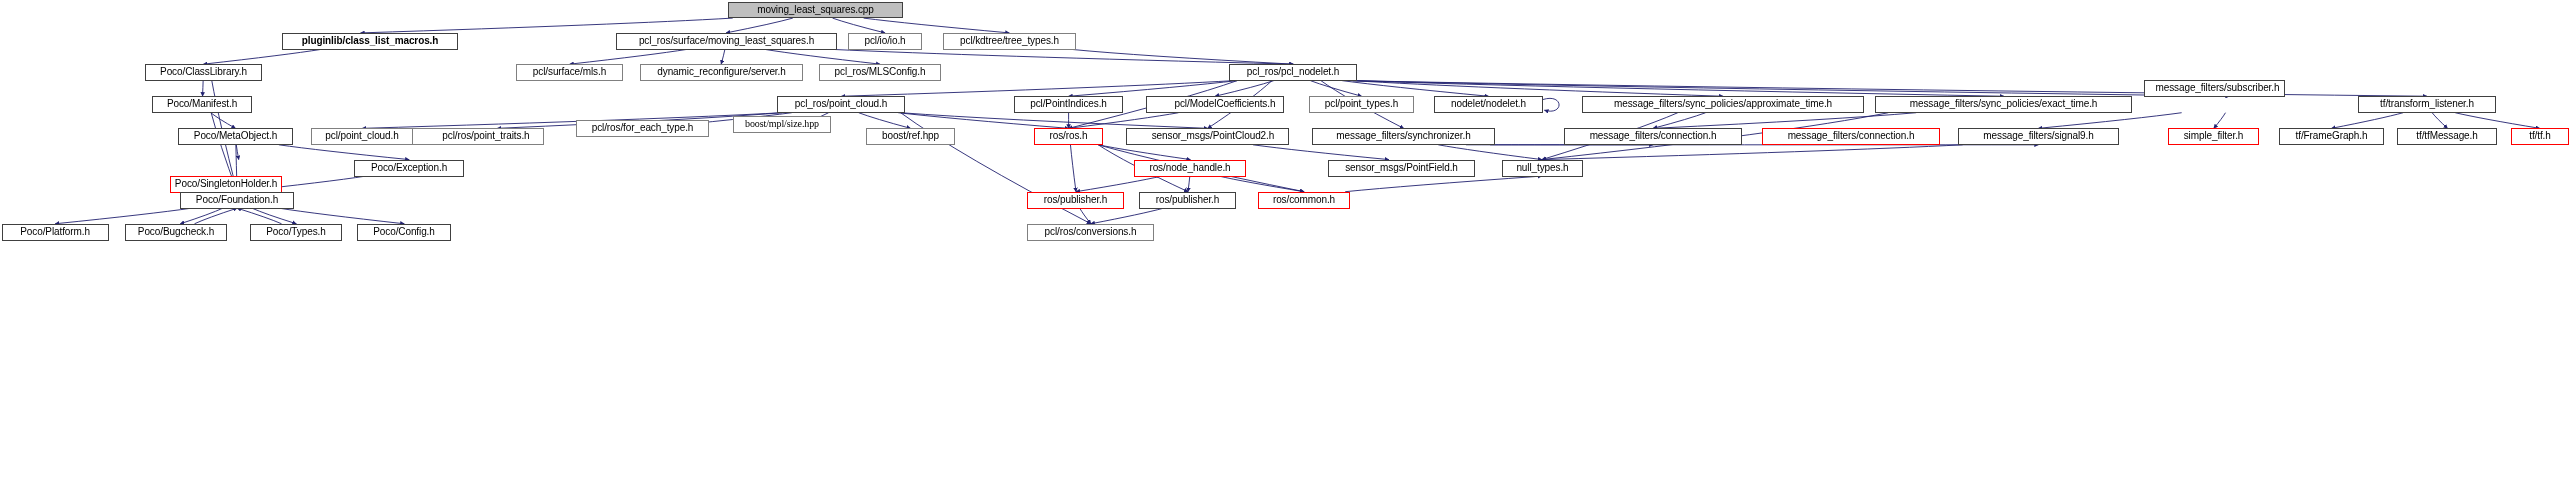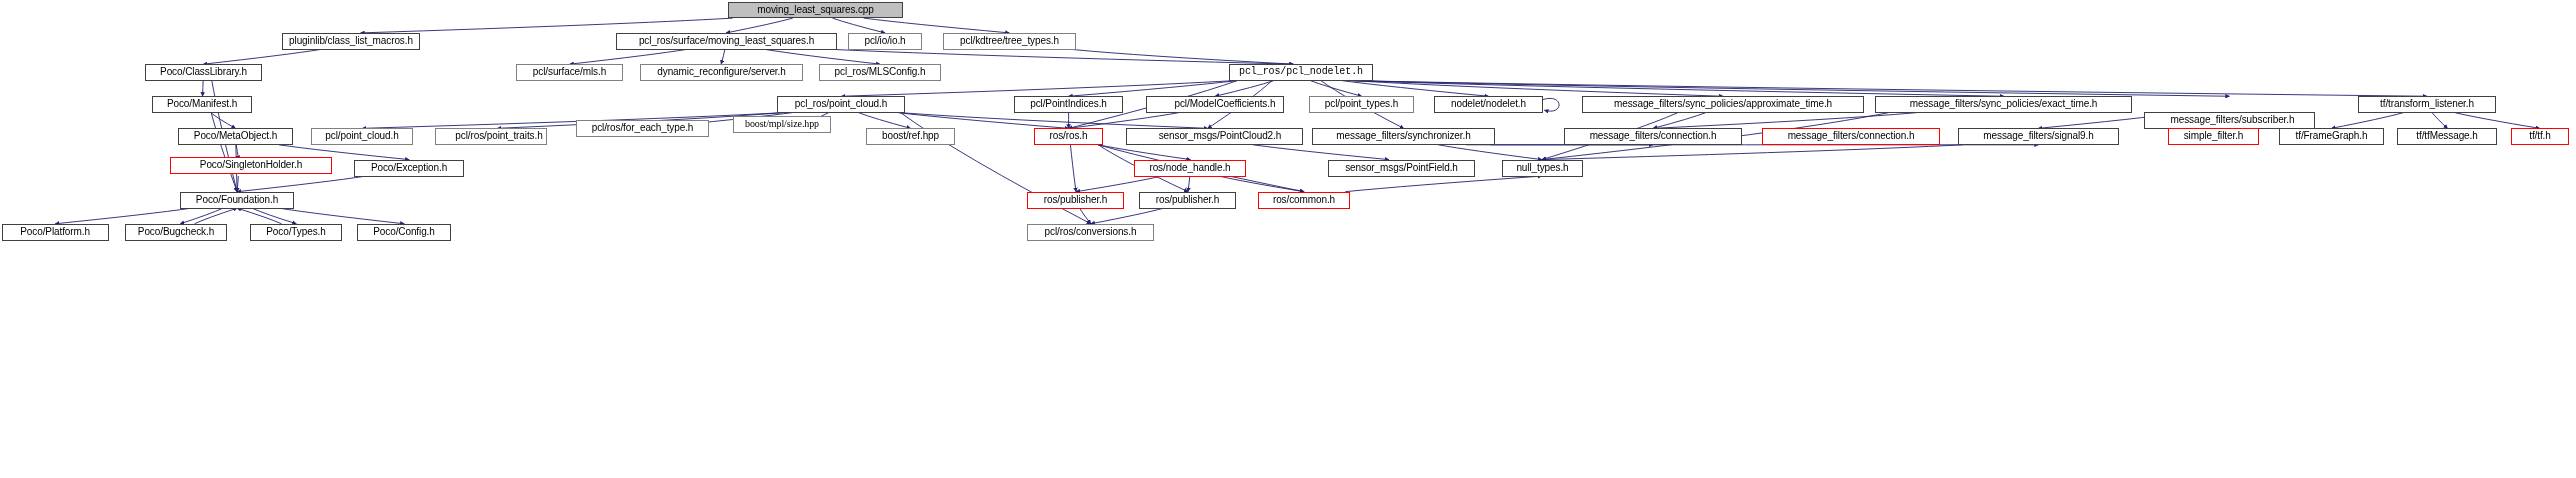--- a/index.html
+++ b/index.html
@@ -121,21 +121,21 @@
         <path d="M 1413.5 253 Q 1386.95 260.125 1325 272" fill="none" stroke="#222270" stroke-width="1.1" marker-end="url(#arrow)"></path>
         <path d="M 1634 233 Q 1705.7 225.875 1873 214" fill="none" stroke="#222270" stroke-width="1.1" marker-end="url(#arrow)"></path>
         <path d="M 236.25 272 Q 251.775 264.875 288 253" fill="none" stroke="#222270" stroke-width="1.1" marker-end="url(#arrow)"></path>
         <path d="M 342 272 Q 325.8 264.875 288 253" fill="none" stroke="#222270" stroke-width="1.1" marker-end="url(#arrow)"></path>
       </g>
   </svg>
   <div id="node-layer">
       <div class="node root" style="left: 728px; top: 1.6px; width: 175px;">
         <span class="lbl">moving_least_squares.cpp</span>
       </div>
-      <div class="node strong" style="left: 282px; top: 33px; width: 138px;">
+      <div class="node strong" style="left: 282px; top: 33px; width: 176px; font-weight: bold;">
         <span class="lbl">pluginlib/class_list_macros.h</span>
       </div>
       <div class="node strong" style="left: 616px; top: 33px; width: 221px;">
         <span class="lbl">pcl_ros/surface/moving_least_squares.h</span>
       </div>
       <div class="node " style="left: 848px; top: 33px; width: 74px;">
         <span class="lbl">pcl/io/io.h</span>
       </div>
       <div class="node " style="left: 943px; top: 33px; width: 133px;">
         <span class="lbl">pcl/kdtree/tree_types.h</span>
@@ -145,21 +145,21 @@
       </div>
       <div class="node " style="left: 516px; top: 64px; width: 107px;">
         <span class="lbl">pcl/surface/mls.h</span>
       </div>
       <div class="node " style="left: 640px; top: 64px; width: 163px;">
         <span class="lbl">dynamic_reconfigure/server.h</span>
       </div>
       <div class="node " style="left: 819px; top: 64px; width: 122px;">
         <span class="lbl">pcl_ros/MLSConfig.h</span>
       </div>
-      <div class="node strong" style="left: 1229px; top: 64px; width: 144px; font-family: Liberation Mono, monospace;">
+      <div class="node strong" style="left: 1229px; top: 64px; width: 128px;">
         <span class="lbl">pcl_ros/pcl_nodelet.h</span>
       </div>
       <div class="node strong" style="left: 152px; top: 96px; width: 100px;">
         <span class="lbl">Poco/Manifest.h</span>
       </div>
       <div class="node strong" style="left: 777px; top: 96px; width: 128px;">
         <span class="lbl">pcl_ros/point_cloud.h</span>
       </div>
       <div class="node strong" style="left: 1014px; top: 96px; width: 109px;">
         <span class="lbl">pcl/PointIndices.h</span>
@@ -172,48 +172,48 @@
       </div>
       <div class="node strong" style="left: 1434px; top: 96px; width: 109px;">
         <span class="lbl">nodelet/nodelet.h</span>
       </div>
       <div class="node strong" style="left: 1582px; top: 96px; width: 282px;">
         <span class="lbl">message_filters/sync_policies/approximate_time.h</span>
       </div>
       <div class="node strong" style="left: 1875px; top: 96px; width: 257px;">
         <span class="lbl">message_filters/sync_policies/exact_time.h</span>
       </div>
-      <div class="node strong" style="left: 2144px; top: 112px; width: 171px; padding-left: 10px;">
+      <div class="node strong" style="left: 2144px; top: 80px; width: 141px; padding-left: 10px;">
         <span class="lbl">message_filters/subscriber.h</span>
       </div>
       <div class="node strong" style="left: 2358px; top: 96px; width: 138px;">
         <span class="lbl">tf/transform_listener.h</span>
       </div>
       <div class="node strong" style="left: 178px; top: 128px; width: 115px;">
         <span class="lbl">Poco/MetaObject.h</span>
       </div>
       <div class="node " style="left: 311px; top: 128px; width: 102px;">
         <span class="lbl">pcl/point_cloud.h</span>
       </div>
-      <div class="node " style="left: 435px; top: 128px; width: 112px; padding-left: 20px;">
+      <div class="node " style="left: 412px; top: 128px; width: 132px; padding-left: 20px;">
         <span class="lbl">pcl/ros/point_traits.h</span>
       </div>
       <div class="node " style="left: 576px; top: 120px; width: 133px;">
         <span class="lbl">pcl/ros/for_each_type.h</span>
       </div>
       <div class="node " style="left: 733px; top: 116px; width: 98px; font-family: Liberation Serif, serif;">
         <span class="lbl">boost/mpl/size.hpp</span>
       </div>
       <div class="node " style="left: 866px; top: 128px; width: 89px;">
         <span class="lbl">boost/ref.hpp</span>
       </div>
       <div class="node red strong" style="left: 1034px; top: 128px; width: 69px;">
         <span class="lbl">ros/ros.h</span>
       </div>
-      <div class="node strong" style="left: 1126px; top: 128px; width: 177px; padding-left: 15px;">
+      <div class="node strong" style="left: 1126px; top: 128px; width: 163px; padding-left: 15px;">
         <span class="lbl">sensor_msgs/PointCloud2.h</span>
       </div>
       <div class="node strong" style="left: 1312px; top: 128px; width: 183px;">
         <span class="lbl">message_filters/synchronizer.h</span>
       </div>
       <div class="node strong" style="left: 1564px; top: 128px; width: 178px;">
         <span class="lbl">message_filters/connection.h</span>
       </div>
       <div class="node red strong" style="left: 1762px; top: 128px; width: 178px;">
         <span class="lbl">message_filters/connection.h</span>
@@ -226,21 +226,21 @@
       </div>
       <div class="node strong" style="left: 2279px; top: 128px; width: 105px;">
         <span class="lbl">tf/FrameGraph.h</span>
       </div>
       <div class="node strong" style="left: 2397px; top: 128px; width: 100px;">
         <span class="lbl">tf/tfMessage.h</span>
       </div>
       <div class="node red strong" style="left: 2511px; top: 128px; width: 58px;">
         <span class="lbl">tf/tf.h</span>
       </div>
-      <div class="node red strong" style="left: 170px; top: 157px; width: 162px;">
+      <div class="node red strong" style="left: 170px; top: 176px; width: 112px;">
         <span class="lbl">Poco/SingletonHolder.h</span>
       </div>
       <div class="node strong" style="left: 354px; top: 160px; width: 110px;">
         <span class="lbl">Poco/Exception.h</span>
       </div>
       <div class="node red strong" style="left: 1134px; top: 160px; width: 112px;">
         <span class="lbl">ros/node_handle.h</span>
       </div>
       <div class="node strong" style="left: 1316px; top: 160px; width: 147px; margin-left: 12px;">
         <span class="lbl">sensor_msgs/PointField.h</span>

